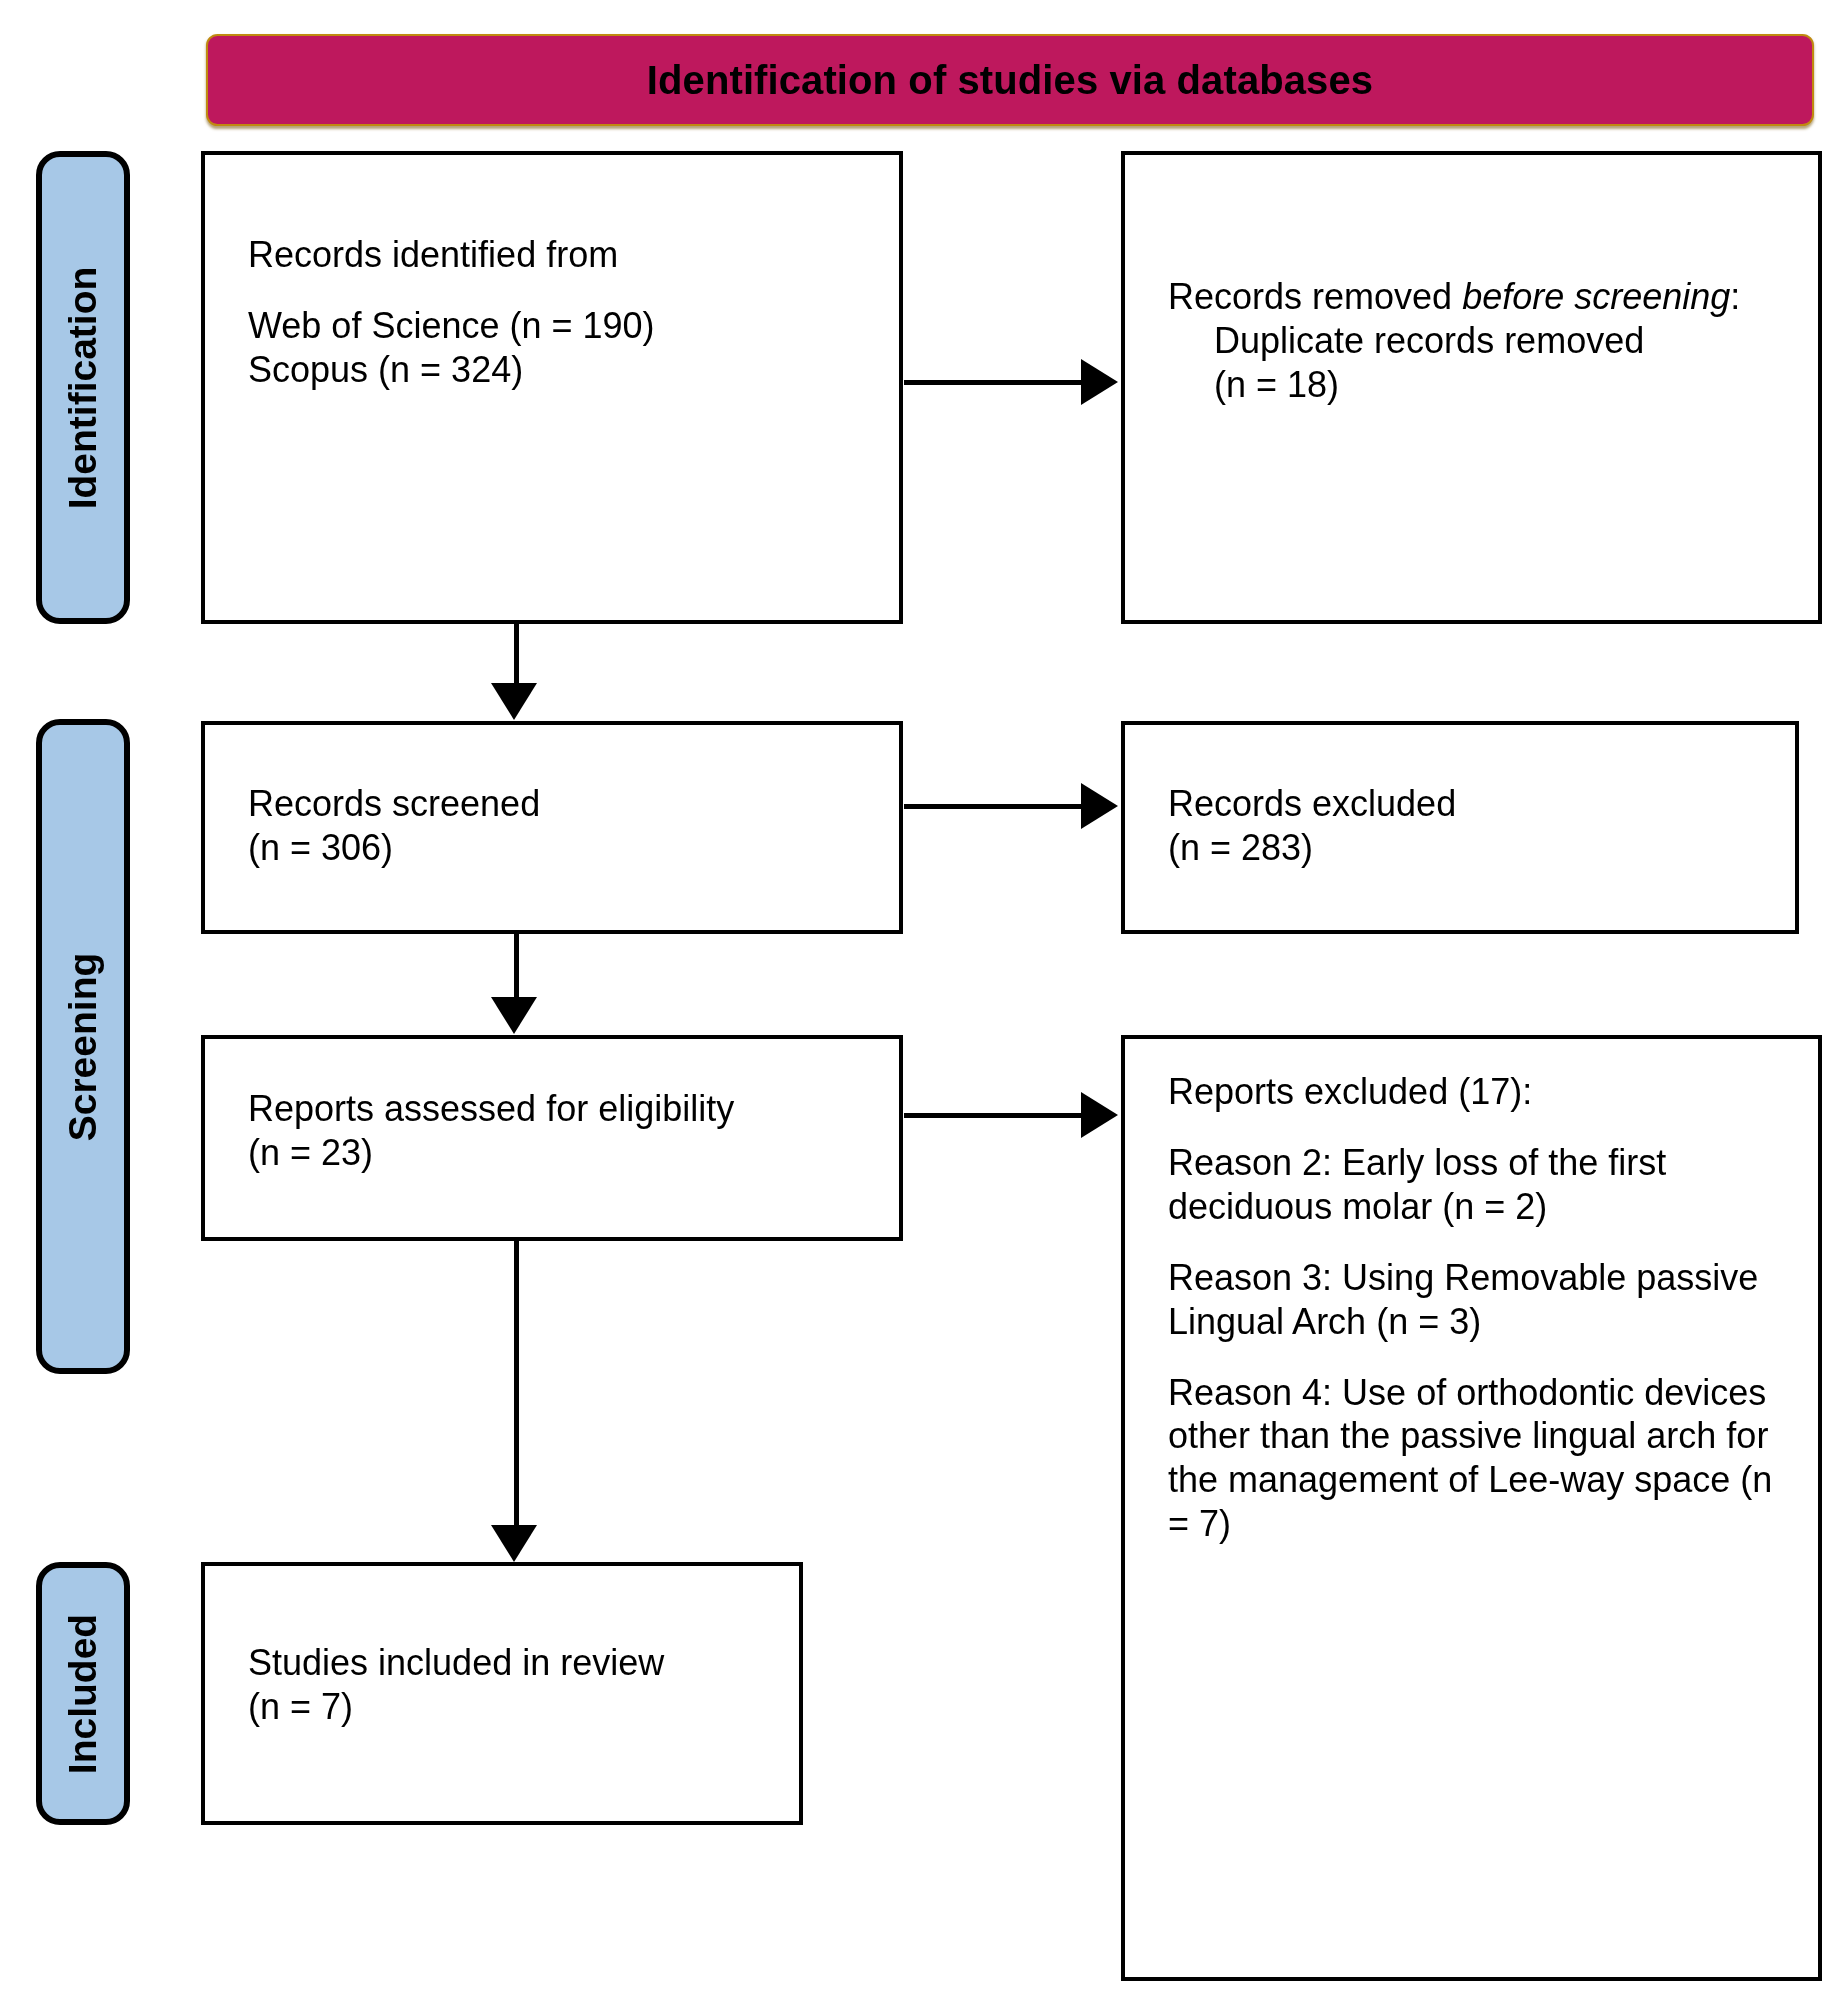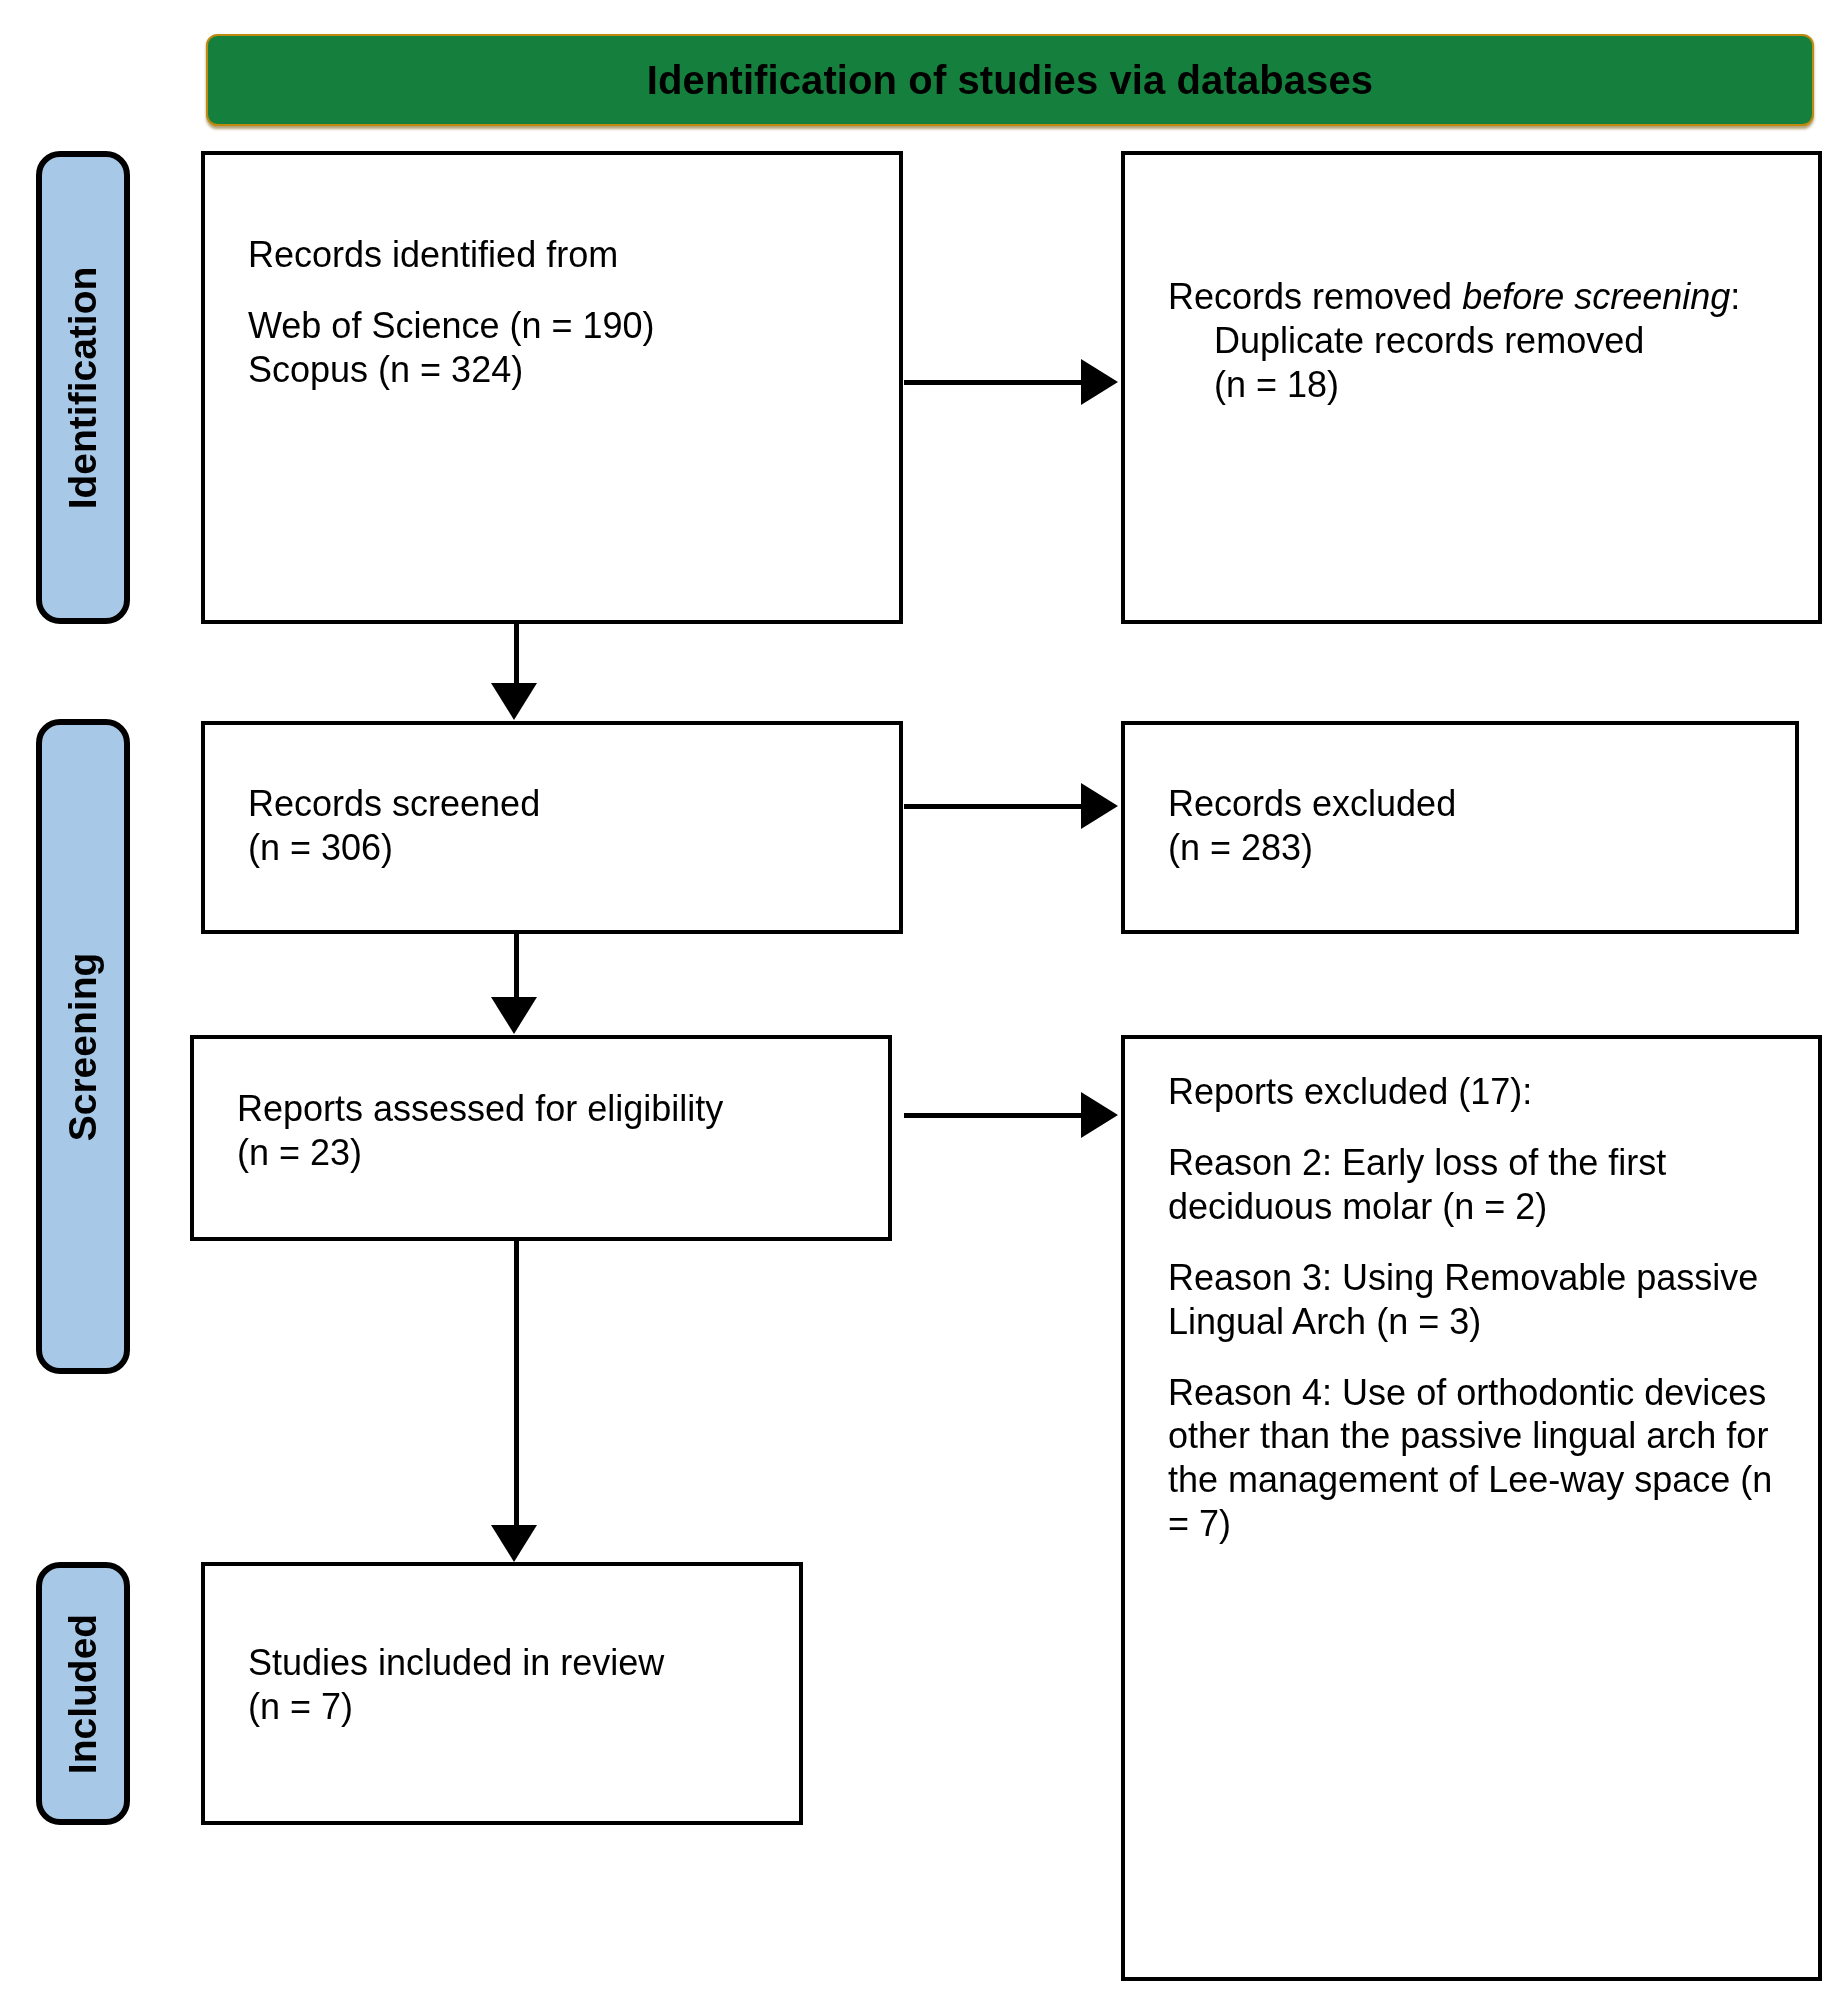--- a/index.html
+++ b/index.html
@@ -2,21 +2,21 @@
 <html style="font-size:11.4px"><head>
 <meta charset="utf-8">
 <style>
   html,body{margin:0;padding:0;background:#ffffff;}
   body{width:1843px;height:1995px;position:relative;overflow:hidden;
        font-family:"Liberation Sans","DejaVu Sans",sans-serif;color:#000;}
 
   
   #banner{
     position:absolute;left:206px;top:34px;width:1604px;height:88px;
-    background:#15803d;border:2.1px solid #C08A10;border-radius:11.4px;
+    background:#be185d;border:2.1px solid #C08A10;border-radius:11.4px;
     box-shadow:0 2.8px 2.8px rgba(120,85,5,.55);
     display:flex;align-items:center;justify-content:center;
     font-size:40px;font-weight:bold;letter-spacing:0.1px;
   }
 
   
   .stage{
     position:absolute;left:36px;width:94px;
     background:#A7C8E7;border:6.4px solid #000;border-radius:24px;
     box-sizing:border-box;
@@ -48,21 +48,21 @@
 
   #box-removed        {left:1121px;top:151px;  width:701px;  height:473px;}
   #box-removed .txt   {top:120px;}
 
   #box-screened       {left:201px; top:721px; width:702px;  height:213px;}
   #box-screened .txt  {top:57px;}
 
   #box-excluded       {left:1121px;top:721px; width:678px;  height:213px;}
   #box-excluded .txt  {top:57px;}
 
-  #box-eligibility    {left:190px; top:1035px; width:702px;  height:206px;}
+  #box-eligibility    {left:201px; top:1035px; width:702px;  height:206px;}
   #box-eligibility .txt{top:48px;}
 
   #box-reports-excluded      {left:1121px;top:1035px;width:701px;height:946px;}
   #box-reports-excluded .txt {top:31px;}
 
   #box-included       {left:201px; top:1562px; width:602px;  height:263px;}
   #box-included .txt  {top:75px;}
 
   
   .vline{position:absolute;width:5px;background:#000;}

